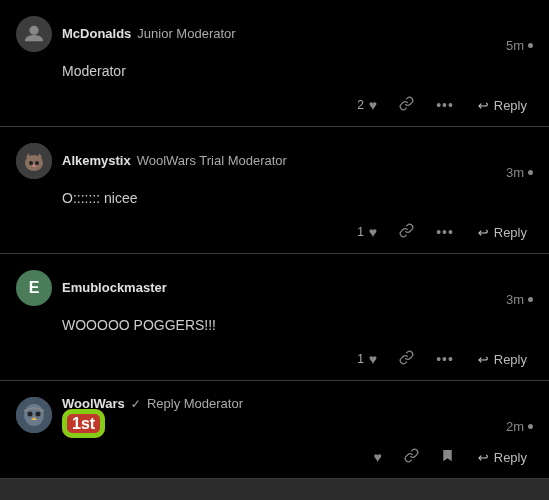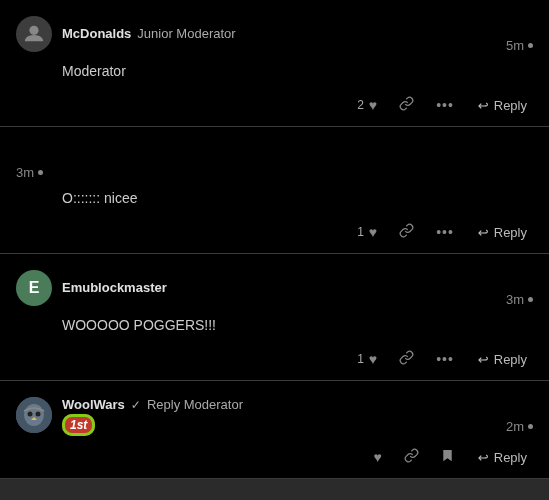--- a/index.html
+++ b/index.html
@@ -172,26 +172,25 @@
     }
 
     .verify-icon {
       color: #aaa;
       font-size: 12px;
     }
 
     .badge-1st {
       background: #c0392b;
       color: #fff;
-      font-size: 12px;
+      font-size: 16px;
       font-weight: bold;
       padding: 1px 5px;
       border-radius: 10px;
-      border: 3px solid #84cc16;
-      font-style: italic;
+      border: 5px solid #84cc16;
     }
 
     .bookmark-icon { font-size: 13px; }
   </style>
 </head>
 <body>
 
 <div class="comment">
   <div class="comment-header">
     <div class="comment-header-left">
@@ -234,20 +233,40 @@
     </button>
     <button class="reply-btn">
       <span class="reply-icon">↩</span>
       <span>Reply</span>
     </button>
   </div>
 </div>
 
 <div class="comment">
   <div class="comment-header">
+    <div class="comment-header-left">
+      <div class="alk-avatar">
+        <svg width="36" height="36" viewBox="0 0 36 36">
+          <circle cx="18" cy="18" r="18" fill="#3d3d3d"></circle>
+
+          <ellipse cx="18" cy="20" rx="9" ry="8" fill="#8a7060"></ellipse>
+          <polygon points="10,14 14,18 13,10" fill="#8a7060"></polygon>
+          <polygon points="26,14 22,18 23,10" fill="#8a7060"></polygon>
+          <circle cx="15" cy="20" r="2" fill="#222"></circle>
+          <circle cx="21" cy="20" r="2" fill="#222"></circle>
+          <ellipse cx="18" cy="23" rx="1.5" ry="1" fill="#e88"></ellipse>
+        </svg>
+      </div>
+      <div class="user-info">
+        <div class="user-name-row">
+          <span class="username">Alkemystix</span>
+          <span class="role-badge">WoolWars Trial Moderator</span>
+        </div>
+      </div>
+    </div>
     <div class="timestamp">
       <span>3m</span>
       <span class="timestamp-dot"></span>
     </div>
   </div>
   <div class="comment-body">
     <span>O::::::: nicee</span>
   </div>
   <div class="comment-footer">
     <button class="action-btn">

